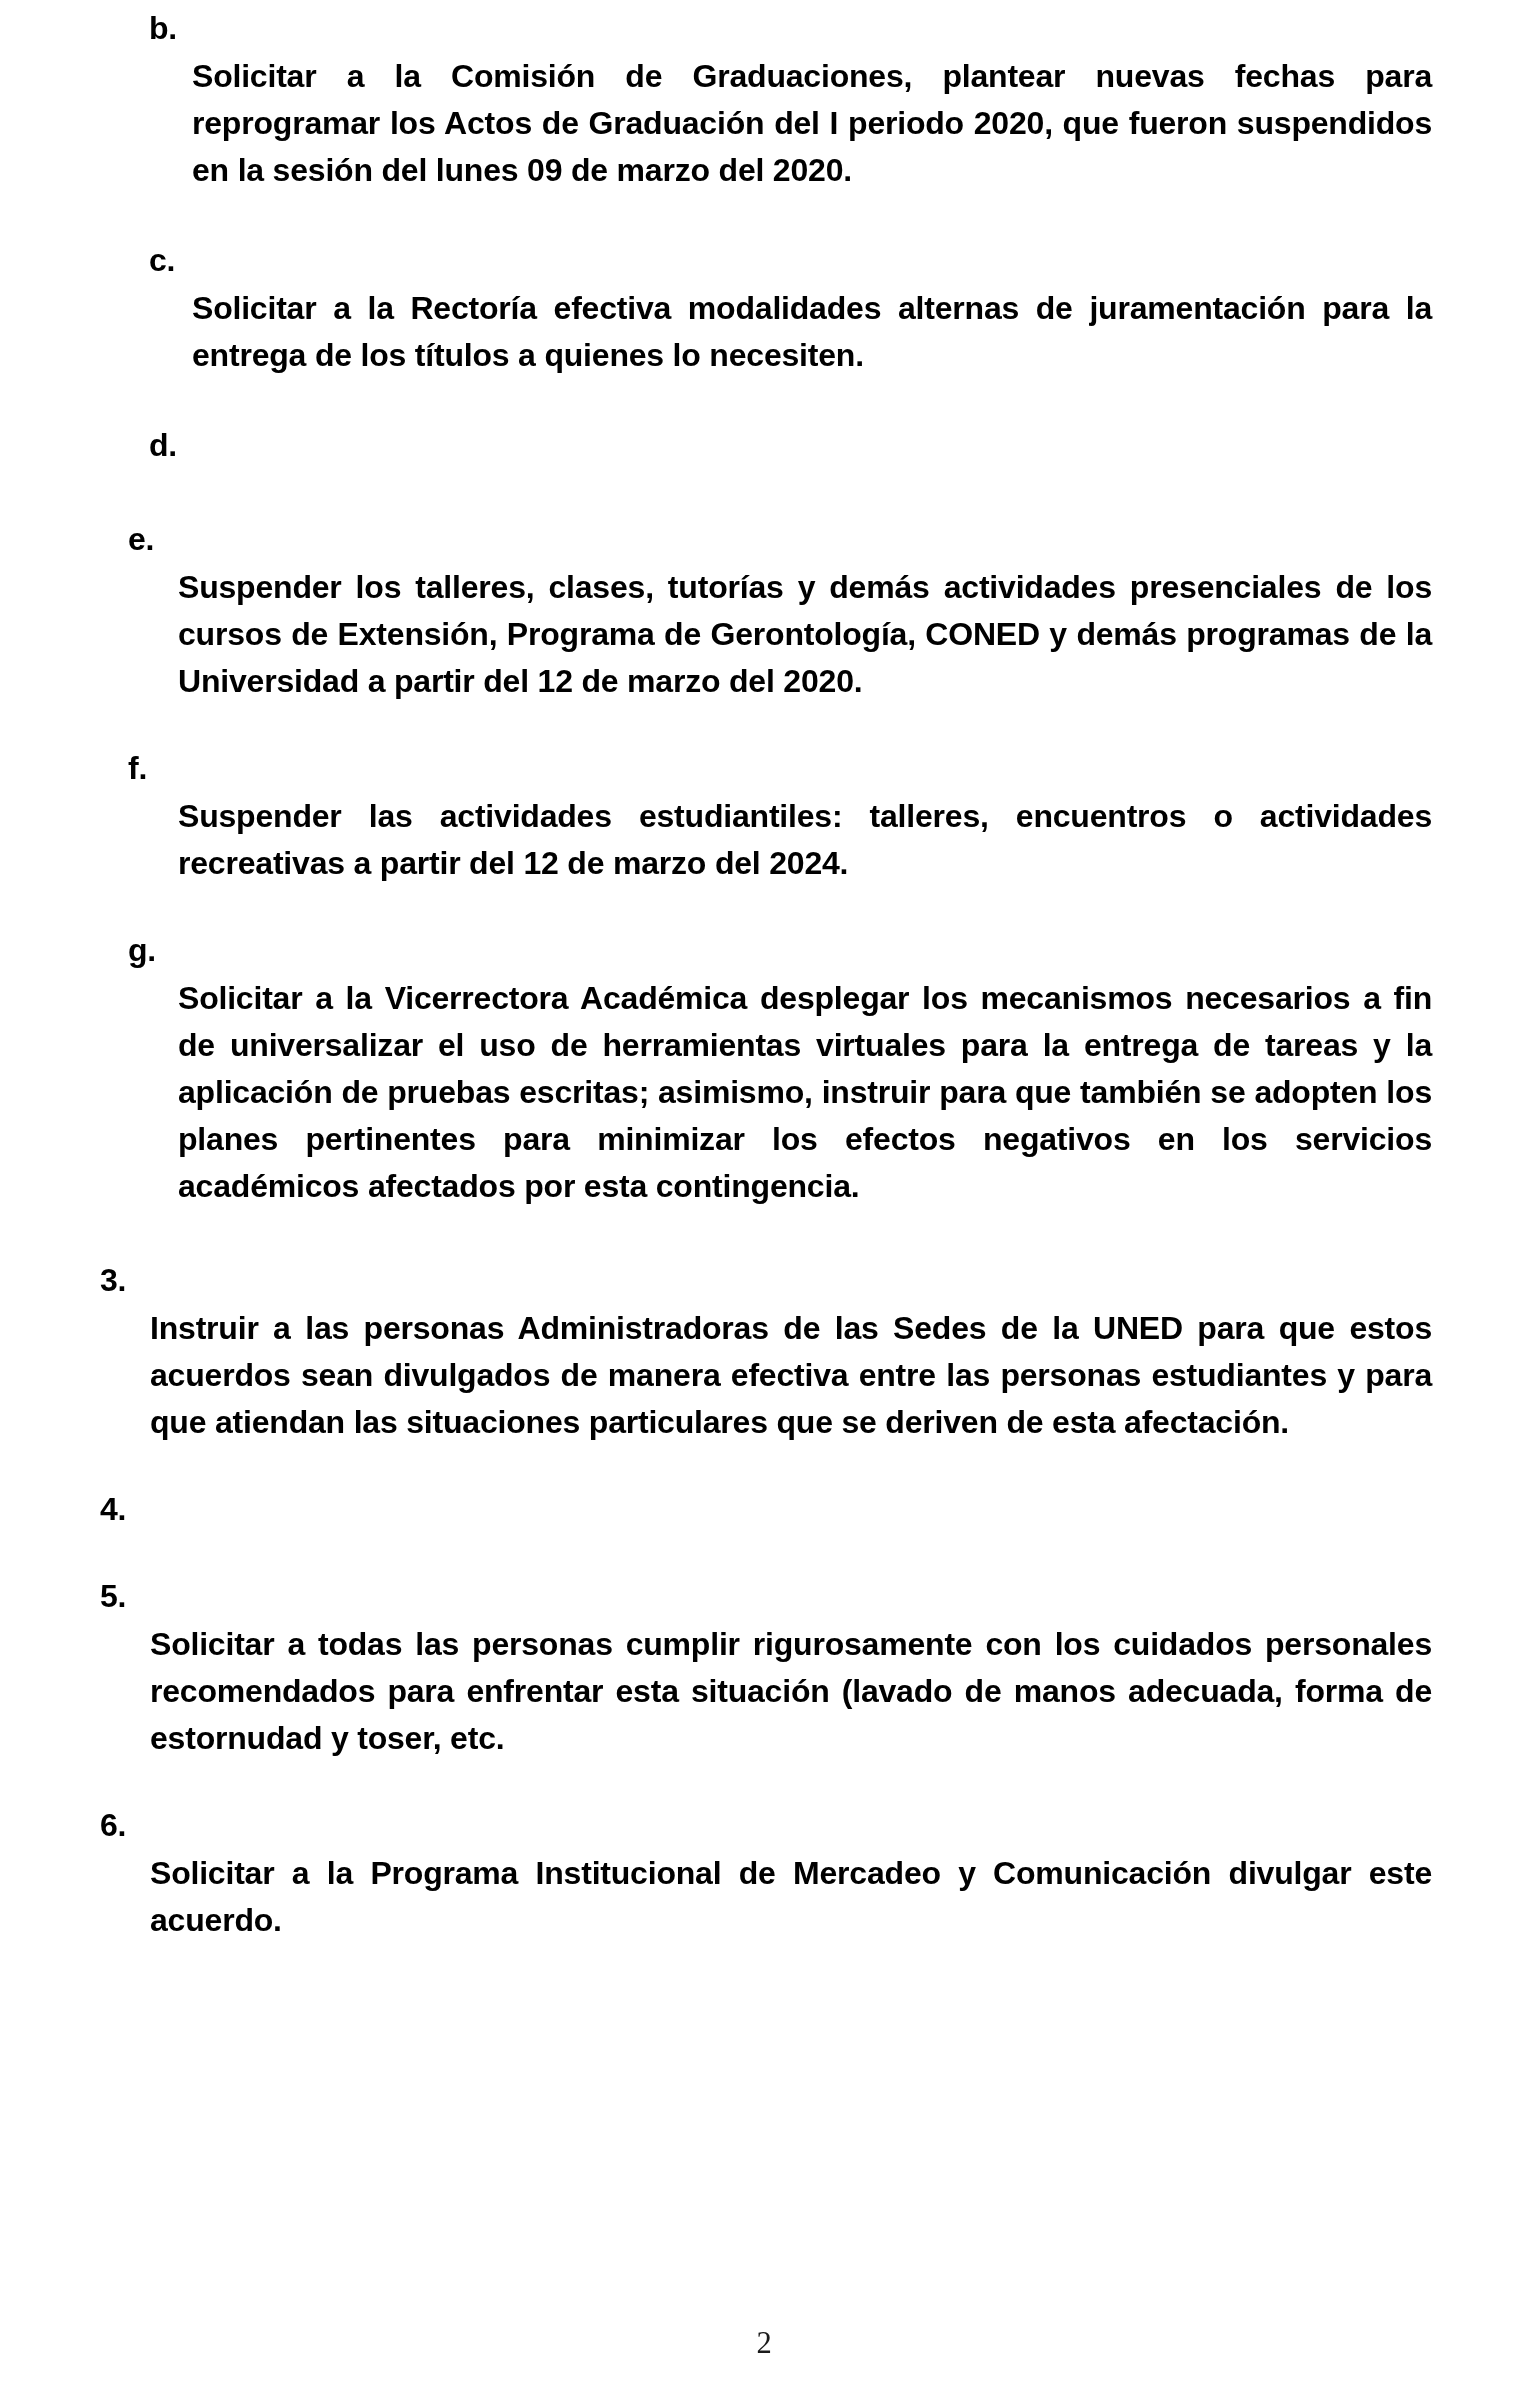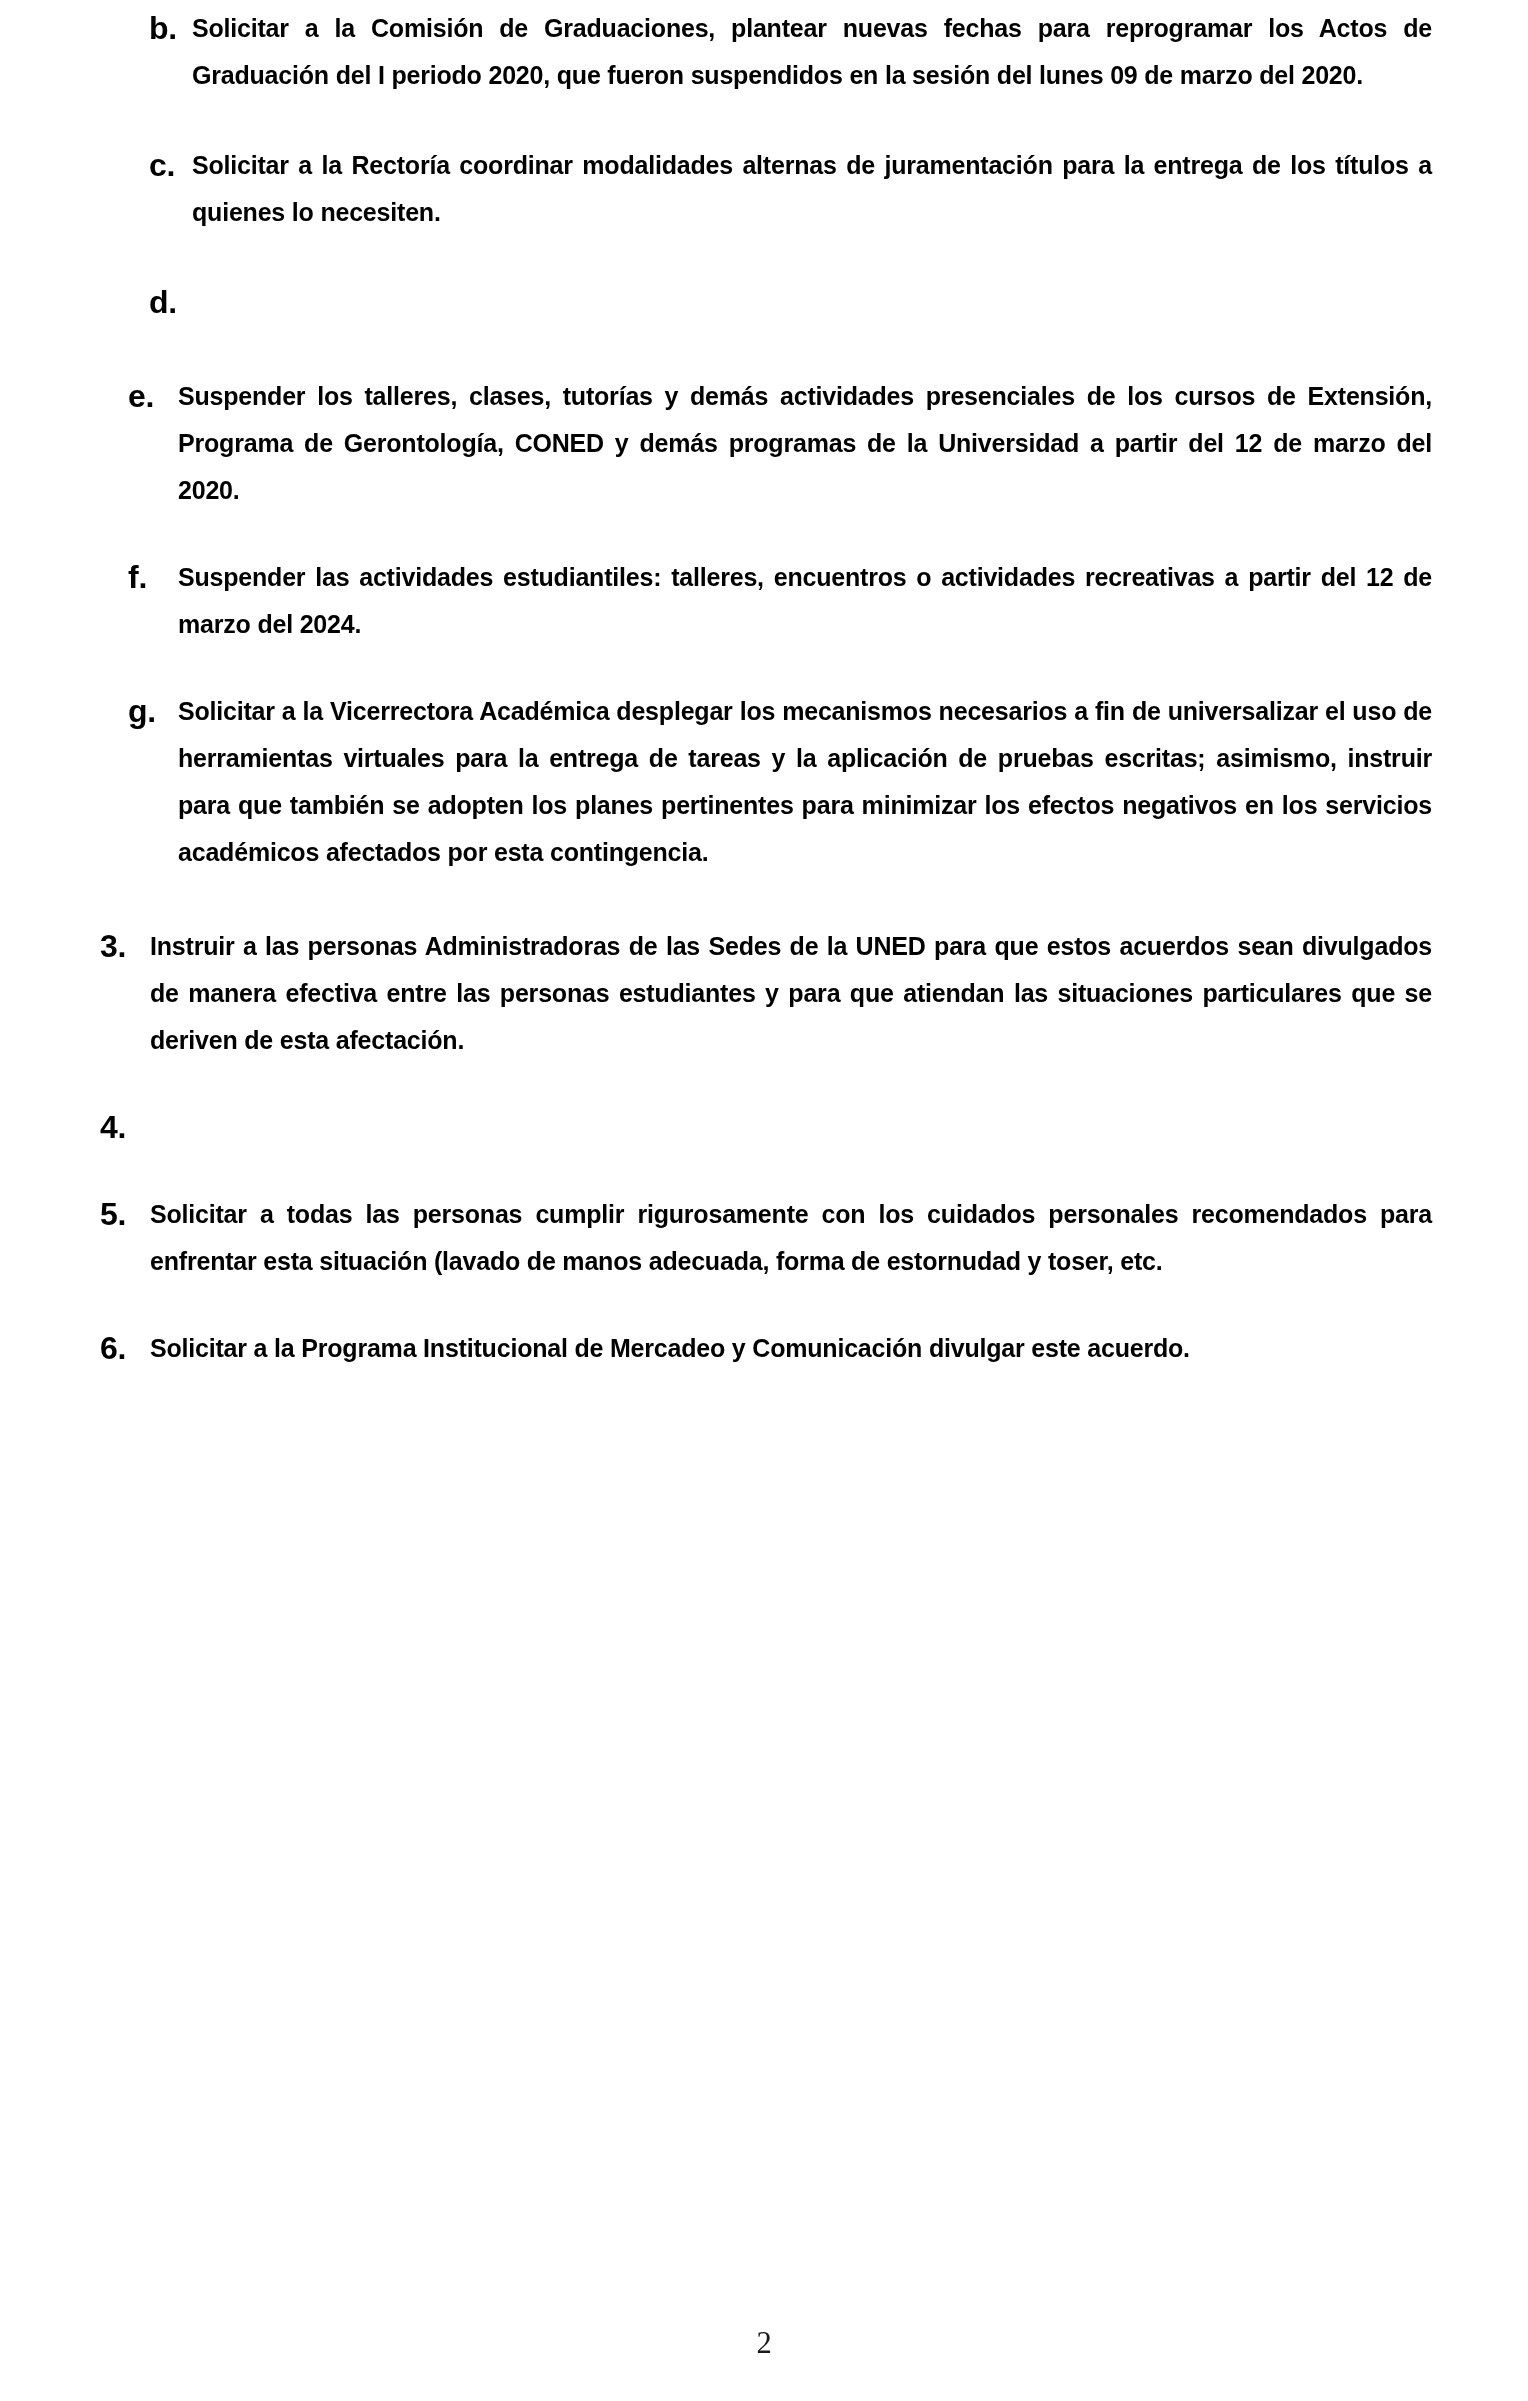--- a/index.html
+++ b/index.html
@@ -40,27 +40,28 @@
     font-size: 32px;
     line-height: 47px;
     letter-spacing: -0.2px;
     white-space: nowrap;
     text-align: left;
   }
 
   .item-body {
     flex: 1 1 auto;
     font-weight: bold;
-    font-size: 25px;
+    font-size: 32px;
     line-height: 47px;
     text-align: justify;
     text-justify: inter-word;
     letter-spacing: -0.2px;
     word-spacing: 0px;
     hyphens: none;
+    margin-top: 48px;
   }
 
   
   .lettered-deep {
     padding-left: 149px;
     padding-right: 96px;
   }
   .lettered-deep .item-marker {
     width: 43px;
   }
@@ -114,21 +115,21 @@
 
     <div class="item lettered-deep">
       <span class="item-marker">b.</span>
       <span class="item-body">Solicitar a la Comisión de Graduaciones, plantear nuevas fechas para reprogramar los Actos de Graduación del I periodo 2020, que fueron suspendidos en la sesión del lunes 09 de marzo del 2020.</span>
     </div>
 
     <div class="gap-b"></div>
 
     <div class="item lettered-deep">
       <span class="item-marker">c.</span>
-      <span class="item-body">Solicitar a la Rectoría coordinar modalidades alternas de juramentación para la entrega de los títulos a quienes lo necesiten.</span>
+      <span class="item-body">Solicitar a la Rectoría efectiva modalidades alternas de juramentación para la entrega de los títulos a quienes lo necesiten.</span>
     </div>
 
     <div class="gap-b"></div>
 
     <div class="item lettered-deep">
       <span class="item-marker">d.</span>
     </div>
 
     <div class="gap-lg"></div>
 

